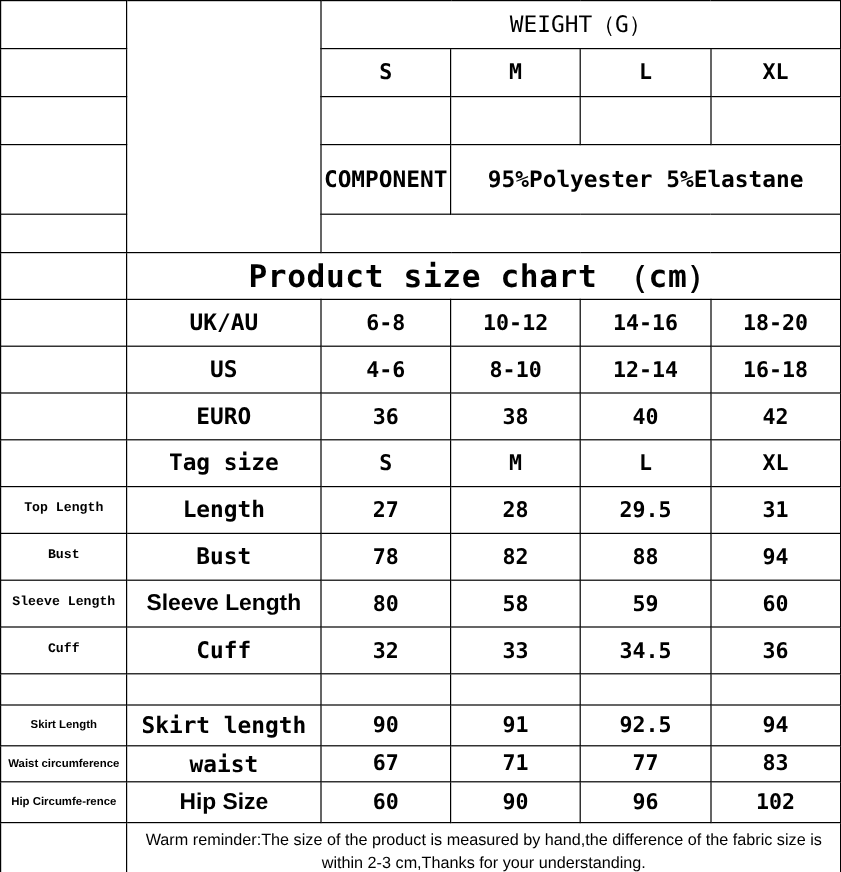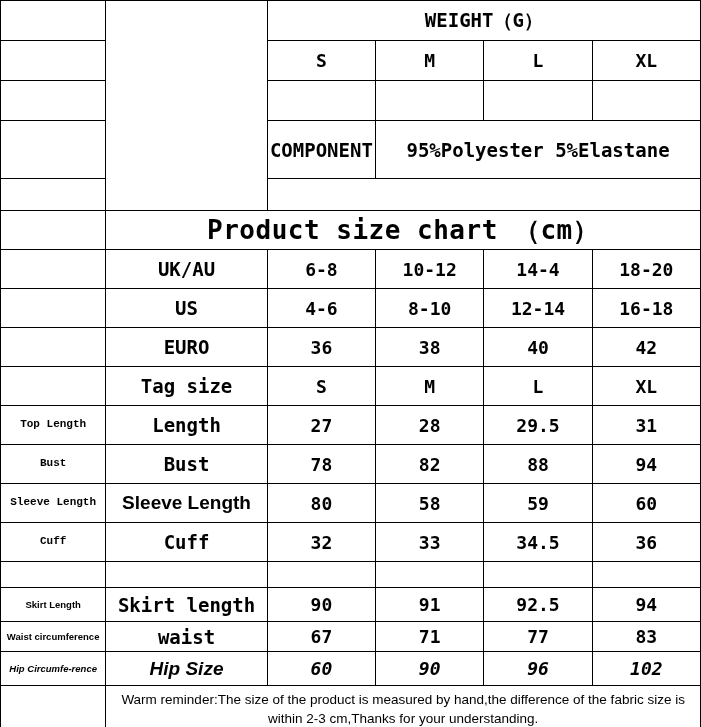--- a/index.html
+++ b/index.html
@@ -51,21 +51,21 @@
     font-family: "Liberation Sans", sans-serif;
     font-size: 9.5px;
     font-weight: bold;
     text-align: left;
     padding-left: 3px;
     line-height: 1.05;
   }
   .hdr-big {
     font-family: "DejaVu Sans Mono", monospace;
     font-size: 19px;
-    font-weight: bold;
+    font-weight: normal;
     letter-spacing: 0px;
     margin-top: 14px;
   }
   .val {
     font-family: "DejaVu Sans Mono", monospace;
     font-size: 18px;
     font-weight: bold;
   }
   .rowlabel {
     font-family: "DejaVu Sans Mono", monospace;
@@ -208,21 +208,21 @@
       <tr style="height:39px;">
         <td></td>
         <td class="title-chart" colspan="5">Product size chart    （cm）</td>
       </tr>
 
       <tr style="height:39px;">
         <td class="lbl-sm"></td>
         <td class="rowlabel">UK/AU</td>
         <td class="val">6-8</td>
         <td class="val">10-12</td>
-        <td class="val">14-4</td>
+        <td class="val">14-16</td>
         <td class="val">18-20</td>
       </tr>
 
       <tr style="height:39px;">
         <td class="lbl-sm"></td>
         <td class="rowlabel">US</td>
         <td class="val">4-6</td>
         <td class="val">8-10</td>
         <td class="val">12-14</td>
         <td class="val">16-18</td>
@@ -302,21 +302,21 @@
 
       <tr style="height:30px;margin-top:48px;">
         <td class="lbl-xs">Waist circumference</td>
         <td class="rowlabel">waist</td>
         <td class="val">67</td>
         <td class="val">71</td>
         <td class="val">77</td>
         <td class="val">83</td>
       </tr>
 
-      <tr style="height:34px;font-style:italic;">
+      <tr style="height:34px;">
         <td class="lbl-xs">Hip Circumfe-rence</td>
         <td class="rowlabel-sans">Hip Size</td>
         <td class="val">60</td>
         <td class="val">90</td>
         <td class="val">96</td>
         <td class="val">102</td>
       </tr>
 
       <tr style="height:48px;">
         <td></td>

